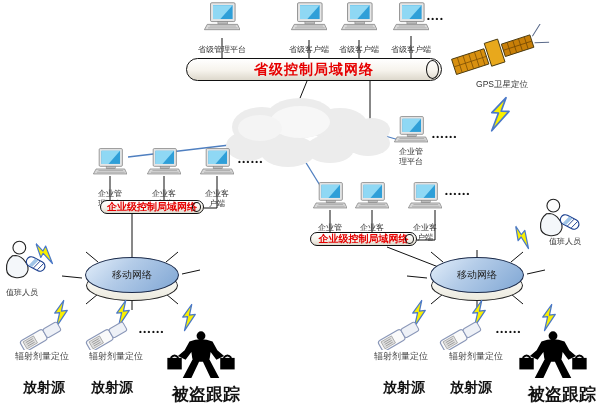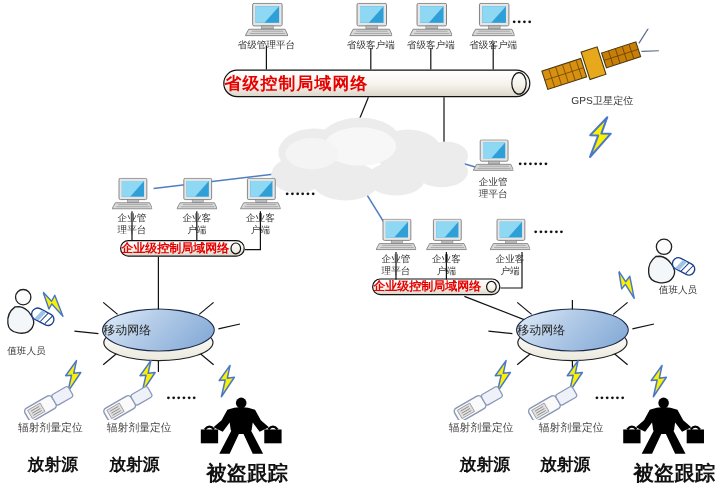--- a/index.html
+++ b/index.html
@@ -4,38 +4,38 @@
 <style>
   html,body{margin:0;padding:0;background:#fff;}
   .stage{position:relative;width:600px;height:404px;background:#ffffff;overflow:hidden;
          font-family:"Liberation Sans",sans-serif;color:#222;}
   svg.overlay{position:absolute;left:0;top:0;width:600px;height:404px;z-index:1;}
   .el{position:absolute;z-index:2;}
   
   .pc{display:flex;flex-direction:column;align-items:center;}
   .pc .ic{width:36px;height:30px;}
   .pc.small .ic{width:34px;height:28px;}
-  .pc-lbl{font-size:8px;line-height:1.2;text-align:center;margin-top:1px;white-space:nowrap;color:#333;}
+  .pc-lbl{font-size:8px;line-height:1.2;text-align:center;margin-top:13px;white-space:nowrap;color:#333;}
   .pc-lbl.wrap2{white-space:normal;width:27px;word-break:break-all;font-family:Liberation Serif, serif;}
   
-  .bus{border:1.6px solid #111;border-radius:12px;display:flex;align-items:center;
+  .bus{border:1.6px solid #111;border-radius:12px;display:flex;align-items:center;justify-content:center;
        background:linear-gradient(180deg,#ffffff 0%,#f6f3ec 55%,#ddd8cc 100%);box-sizing:border-box;}
   .bus .cap{position:absolute;right:2px;top:1px;bottom:1px;width:11px;border:1.3px solid #111;
             border-radius:50%;background:transparent;}
   .bus .bus-lbl{font-weight:bold;color:#e60000;white-space:nowrap;}
   .bus.big .bus-lbl{font-size:14px;letter-spacing:1px;}
   .bus.sm1 .bus-lbl{font-size:10px;}
   .bus.sm1 .cap{width:7px;}
   
   .oval{width:94px;height:46px;}
   .oval .base{position:absolute;left:1px;top:13px;width:90px;height:29px;border:1.2px solid #222;
               border-radius:50%;background:linear-gradient(180deg,#ffffff,#eceade);}
   .oval .topf{position:absolute;left:0;top:0;width:92px;height:34px;border:1.2px solid #1a2a4a;border-radius:50%;
               background:linear-gradient(135deg,#e3eefa 0%,#b4cce8 40%,#7fa6d4 100%);
-              display:flex;align-items:center;justify-content:flex-start;}
+              display:flex;align-items:center;justify-content:center;}
   .oval .ov-lbl{font-size:10px;color:#222;}
   .dots{font-size:8px;font-weight:bold;letter-spacing:1.5px;color:#111;white-space:nowrap;}
   .cap-lbl{font-size:9px;color:#444;text-align:right;white-space:nowrap;}
   .big-lbl{font-size:14px;font-weight:bold;color:#111;text-align:center;white-space:nowrap;
            font-family:"Liberation Serif",serif;}
   .thief-lbl{font-size:17px;font-weight:bold;color:#111;text-align:right;white-space:nowrap;
              font-family:"Liberation Serif",serif;}
   .duty-lbl{font-size:8px;color:#333;text-align:center;white-space:nowrap;}
   .inet-lbl{font-size:15px;color:#2233bb;font-family:"Liberation Serif",serif;text-align:center;}
   .gps-lbl{font-size:8.5px;color:#333;text-align:center;white-space:nowrap;}

